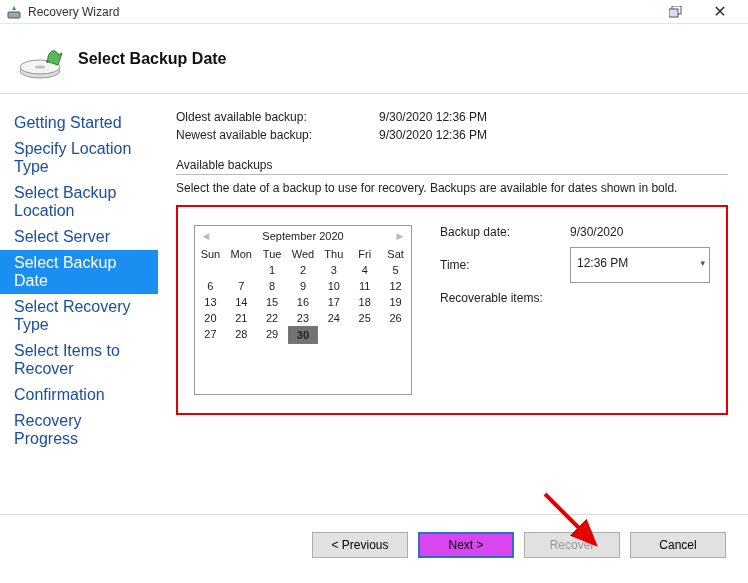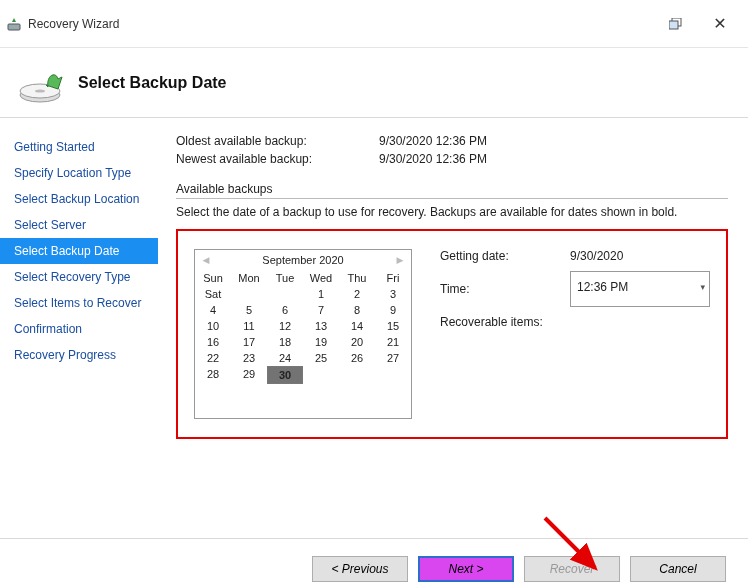--- a/index.html
+++ b/index.html
@@ -1,60 +1,60 @@
 <!DOCTYPE html>
 <html><head>
 <meta charset="utf-8">
 <style>
 * { box-sizing: border-box; margin: 0; padding: 0; font-family: "Segoe UI", Tahoma, sans-serif; }
 body { background: #fff; width: 748px; height: 583px; overflow: hidden; }
 
-.titlebar { height: 48px; display: flex; align-items: center; padding: 0 6px; border-bottom: 1px solid #e5e5e5; font-size: 12px; color: #333; }
+.titlebar { height: 24px; display: flex; align-items: center; padding: 0 6px; border-bottom: 1px solid #e5e5e5; font-size: 12px; color: #333; }
 .titlebar .recov-icon { width: 16px; height: 16px; margin-right: 6px; display:flex; align-items:center; justify-content:center; }
 .titlebar .spacer { flex: 1; }
 .titlebar .title-btn { width: 44px; height: 28px; display: flex; align-items: center; justify-content: center; }
 .titlebar .close { color: #333; font-size: 16px; }
 
 .header { height: 70px; display: flex; align-items: center; padding: 0 18px; border-bottom: 1px solid #d9d9d9; }
 .header .hicon { width: 48px; height: 48px; margin-right: 12px; }
 .header h1 { font-size: 16px; font-weight: 700; color: #111; }
 
 .content { display: flex; height: 420px; }
 
 .sidebar { width: 180px; padding-top: 16px; }
-.sidebar .step { font-size: 12px; color: #1a4ea1; padding: 4px 14px; line-height: 18px; cursor: default; }
+.sidebar .step { font-size: 16px; color: #1a4ea1; padding: 4px 14px; line-height: 18px; cursor: default; }
 .sidebar .step.active { background: #1b8ef2; color: #fff; }
 
 .main { flex: 1; padding: 16px 20px 10px 18px; font-size: 12px; color: #222; position: relative; }
 .info-row { display: flex; margin-bottom: 4px; gap: 43px; }
 .info-row .lbl { width: 160px; }
 .fieldset-label { margin-top: 16px; margin-bottom: 2px; }
 .fieldset-line { border-top: 1px solid #bbb; margin-bottom: 6px; }
 .instr { margin-bottom: 10px; }
 
 .redbox { border: 2px solid #e20000; padding: 18px 16px 18px 16px; display: flex; gap: 28px; min-height: 210px; }
 
 .calendar { border: 1px solid #999; width: 218px; font-size: 11px; background:#fff; }
 .cal-head { display: flex; align-items: center; justify-content: center; gap: 8px; padding: 4px 6px; }
 .cal-head .nav { color: #bbb; font-size: 9px; width: 10px; text-align:center; }
 .cal-head .title { flex: 1; text-align: center; }
-.cal-grid { display: grid; grid-template-columns: repeat(6, 1fr); text-align: center; }
+.cal-grid { display: grid; grid-template-columns: repeat(7, 1fr); text-align: center; }
 .cal-grid .dh { padding: 2px 0; font-weight: 400; }
 .cal-grid .dc { padding: 2px 0; }
 .cal-grid .dc.sel { border: 1px solid #777; background:#737373; font-weight:700; }
 
 .details { flex: 1; }
 .drow { display: flex; align-items: center; margin-bottom: 8px; }
 .drow .dlbl { width: 130px; }
 .drow .dval { flex: 1; }
 .time-select { border: 1px solid #999; height: 36px; width: 140px; display:flex; align-items:center; justify-content:space-between; padding: 0 4px 4px 6px; font-size:12px; background:#fff; }
 .time-select .chev { font-size: 9px; color:#555; }
 .link { color: #1a4ea1; text-decoration: underline; cursor: pointer; }
 
-.footer { height: 60px; border-top: 1px solid #d9d9d9; display: flex; align-items: center; justify-content: flex-end; padding: 0 22px; gap: 10px; font-style: italic; }
+.footer { height: 60px; border-top: 1px solid #d9d9d9; display: flex; align-items: center; justify-content: flex-end; padding: 0 22px; gap: 10px; }
 .btn { width: 96px; height: 26px; border: 1px solid #adadad; background: #e1e1e1; font-size: 12px; display:flex; align-items:center; justify-content:center; }
 .btn.primary { border: 2px solid #2a6fc9; background:#d946ef; }
 .btn.disabled { color: #9a9a9a; }
 
 .arrow { position: absolute; left: 382px; top: 395px; pointer-events: none; }
 </style>
 </head>
 <body>
 
 <div class="titlebar">
@@ -163,21 +163,21 @@
             <div class="dc">29</div>
             <div class="dc sel">30</div>
             <div class="dc"></div>
             <div class="dc"></div>
             <div class="dc"></div>
           </div>
       </div>
 
       <div class="details">
         <div class="drow">
-          <span class="dlbl">Getting date:</span>
+          <span class="dlbl">Backup date:</span>
           <span class="dval">9/30/2020</span>
         </div>
         <div class="drow">
           <span class="dlbl">Time:</span>
           <span class="dval">
             <span class="time-select">
               <span>12:36 PM</span>
               <span class="chev">▾</span>
             </span>
           </span>

